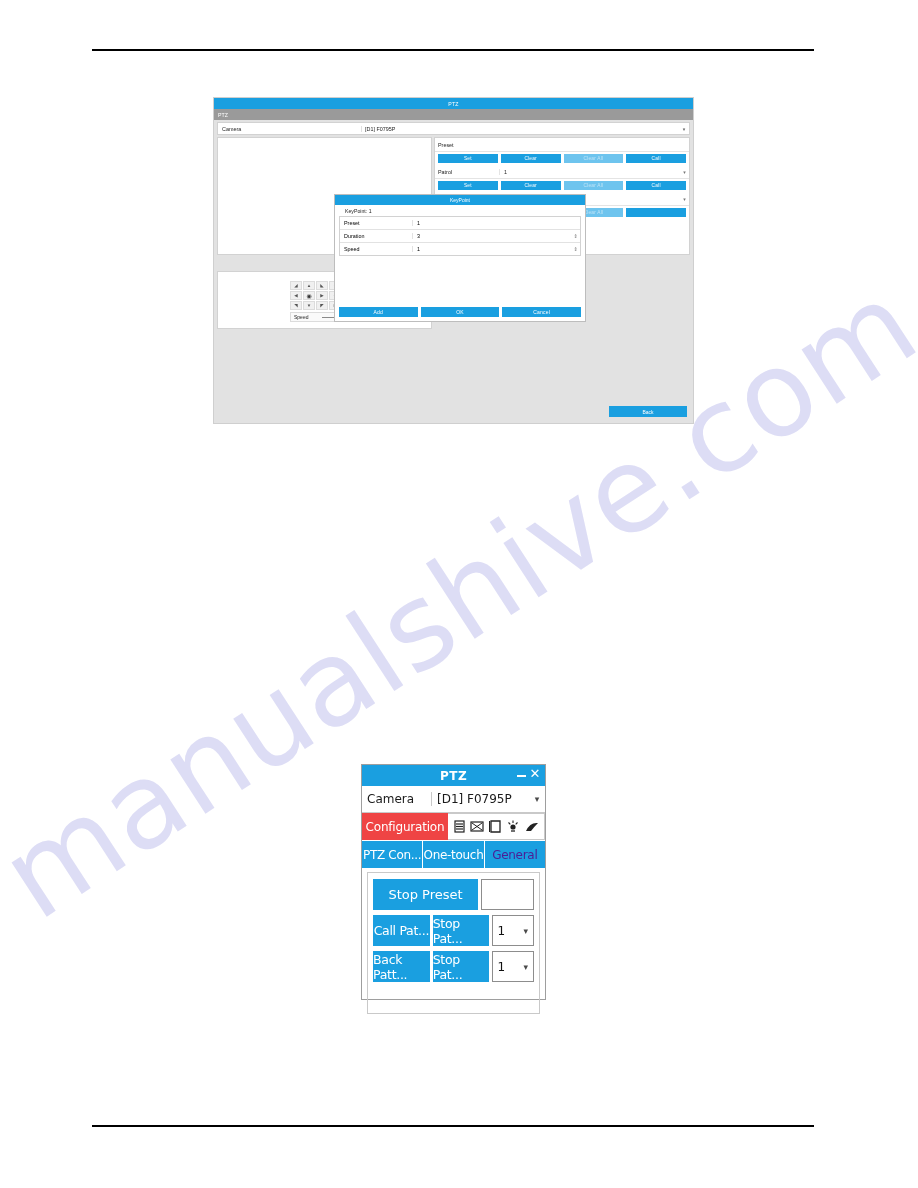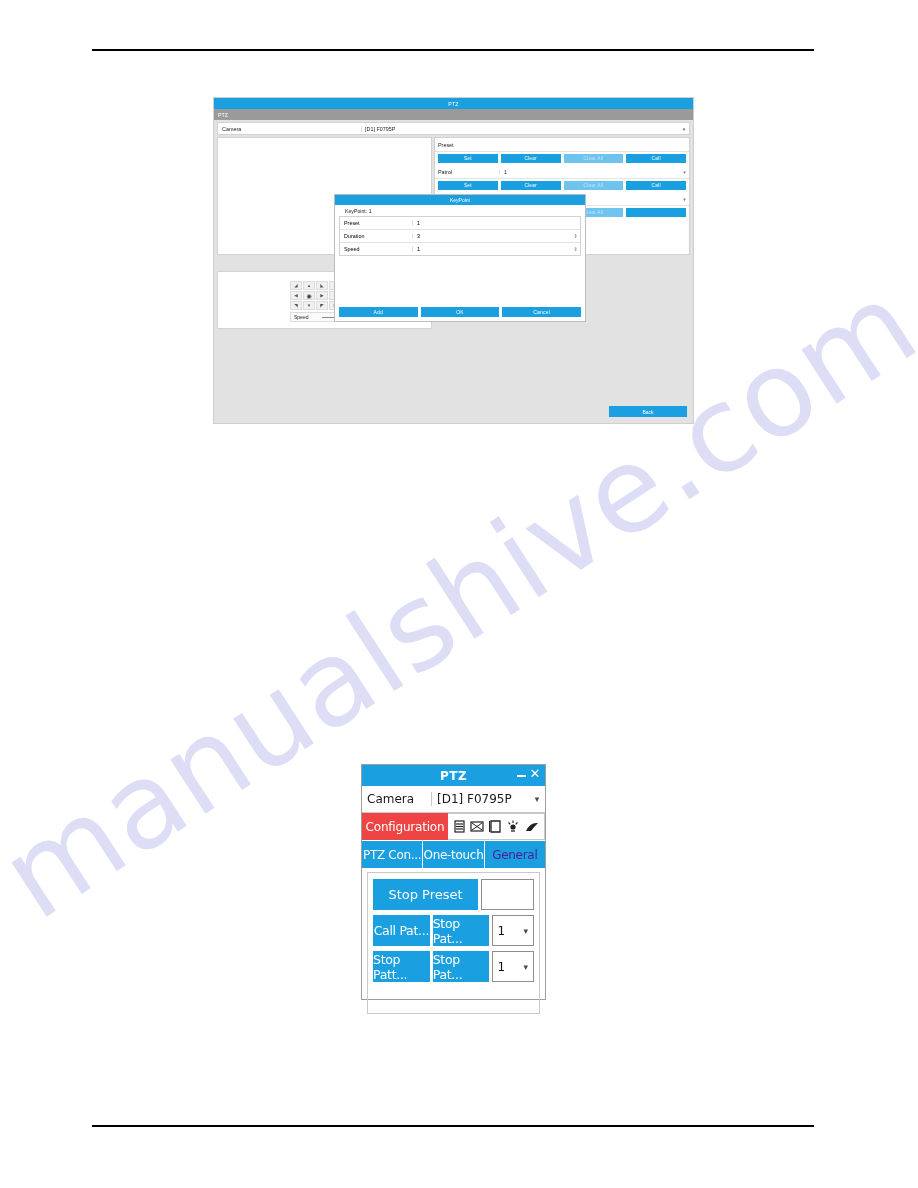--- a/index.html
+++ b/index.html
@@ -707,21 +707,21 @@
     </div>
     <div class="pp-line">
       <div class="pp-halfbtn">Call Pat...</div>
       <div class="pp-halfbtn">Stop Pat...</div>
       <div class="pp-select">
         <span>1</span>
         <span class="sel-caret">▾</span>
       </div>
     </div>
     <div class="pp-line">
-      <div class="pp-halfbtn">Stop Patt...</div>
+      <div class="pp-halfbtn">Back Patt...</div>
       <div class="pp-halfbtn">Stop Pat...</div>
       <div class="pp-select">
         <span>1</span>
         <span class="sel-caret">▾</span>
       </div>
     </div>
   </div>
 </div>
 
 </body></html>

